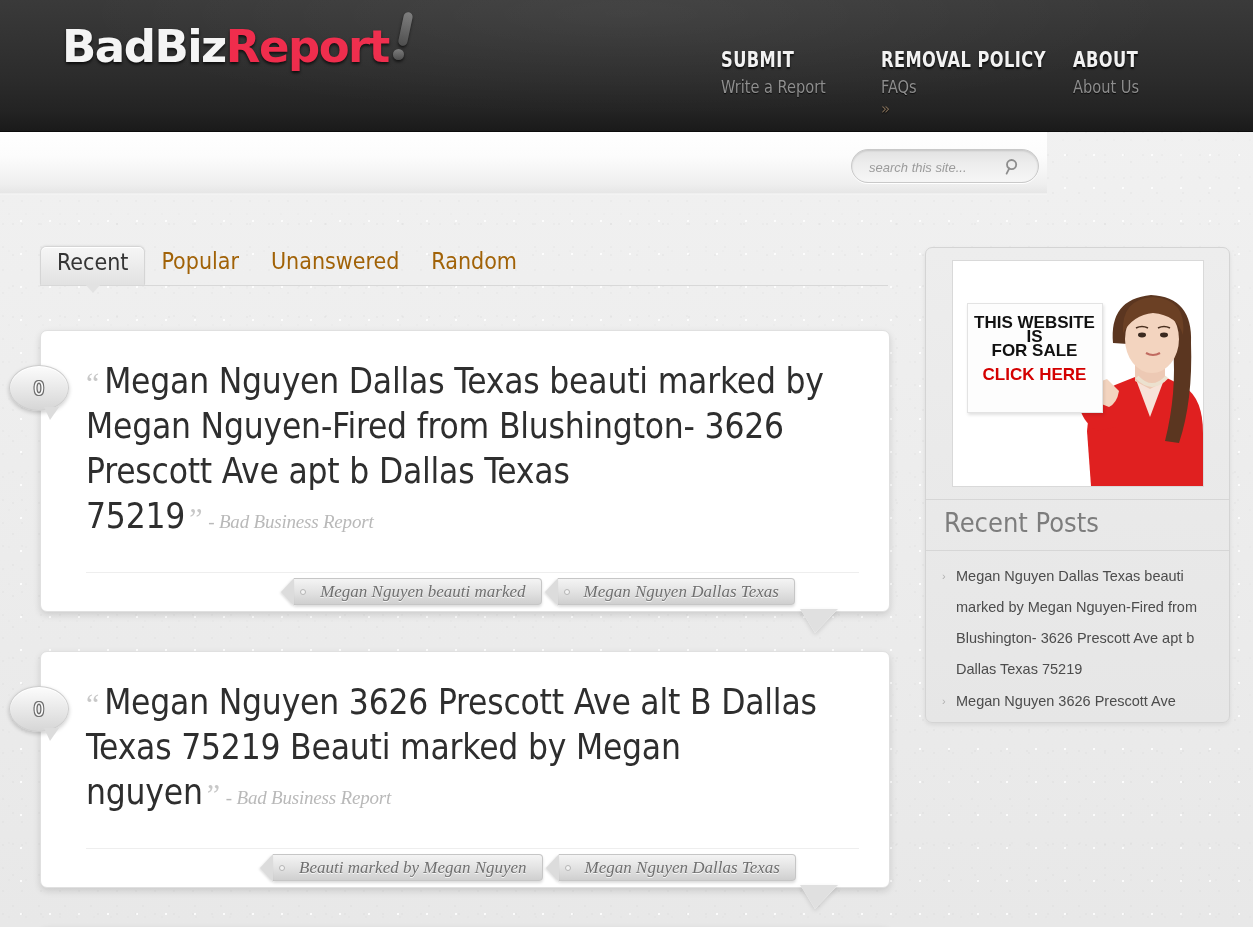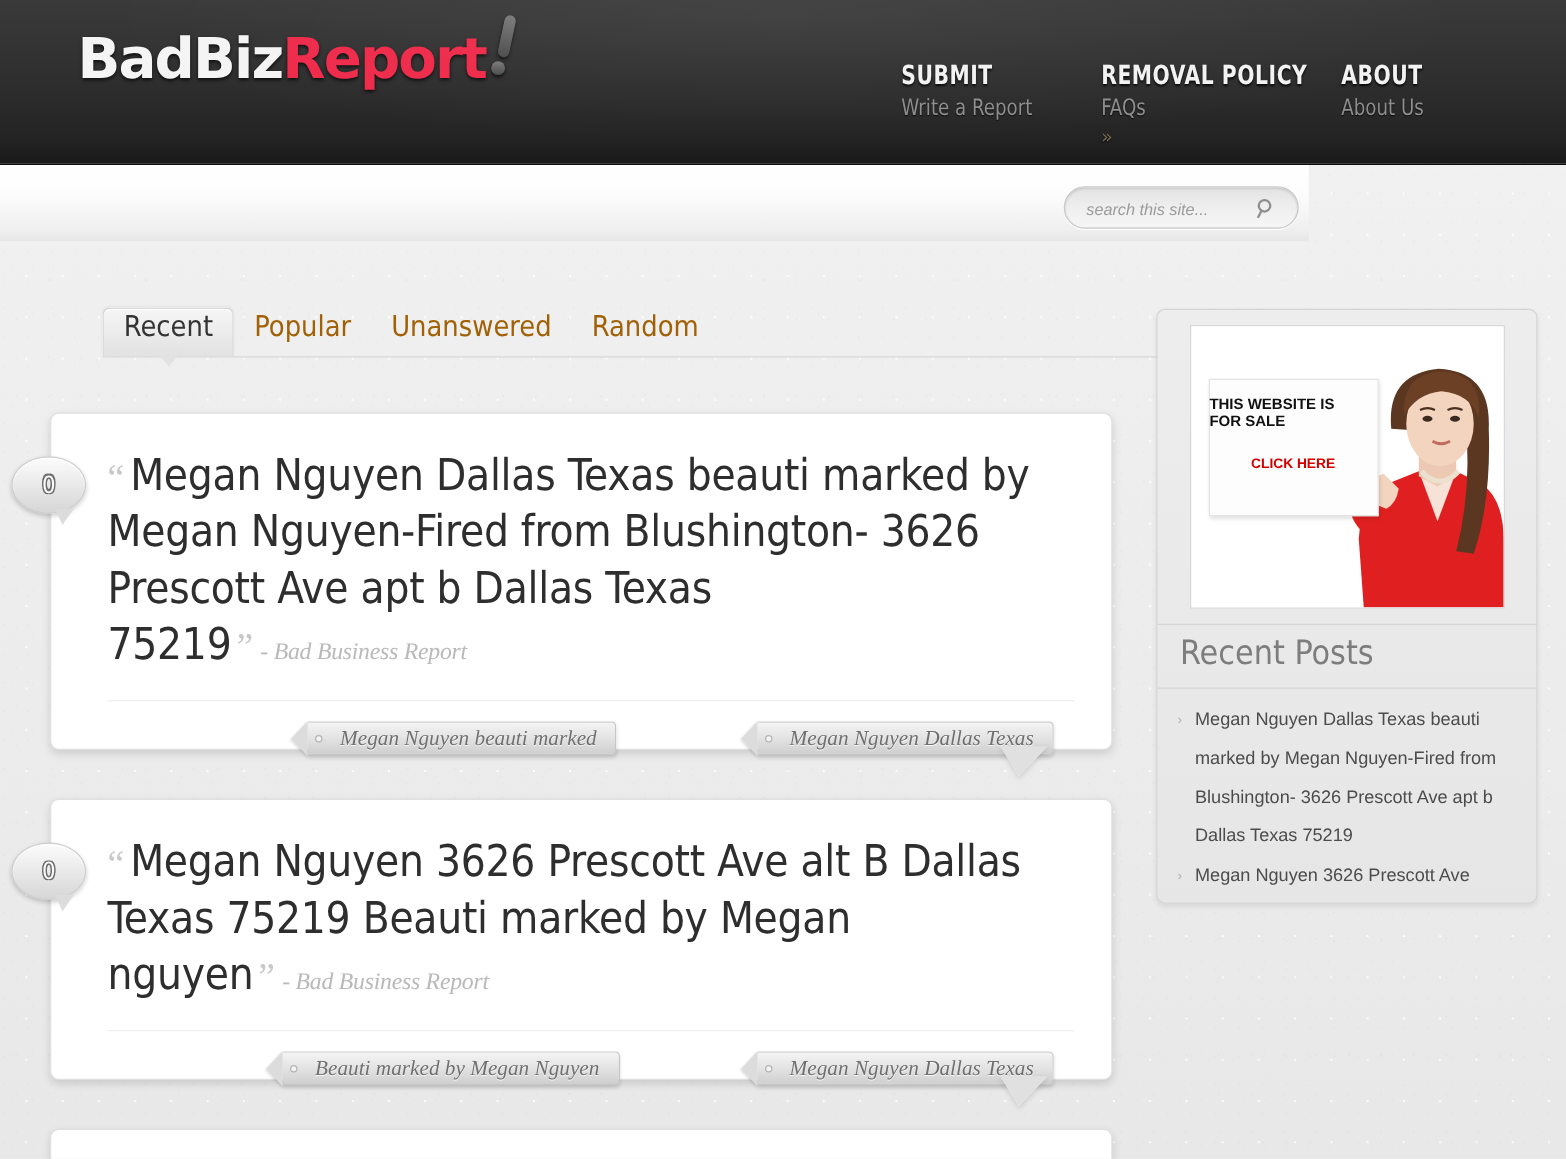--- a/index.html
+++ b/index.html
@@ -132,21 +132,21 @@
   }
 
   
   .content { position:absolute; top:195px; left:0; width:1253px; height:732px; }
 
   
   .tabs {
     position:absolute; left: 40px; top: 51px;
     width: 848px; height: 40px;
     border-bottom: 1px solid #d8d8d8;
-    display: flex; align-items: center; margin-left: 42px;
+    display: flex; align-items: flex-start;
   }
   .tab {
     font-family: "DejaVu Sans Condensed", "Liberation Sans Narrow", "Liberation Sans", sans-serif;
     font-size: 23px; color: #a16207;
     padding: 0 16px 8px 16px;
     line-height: 30px;
     cursor: pointer;
     position: relative;
     white-space: nowrap;
   }
@@ -239,25 +239,25 @@
     font-family: "Liberation Serif", serif;
     font-style: italic;
     font-size: 19px;
     color: #b9b9b9;
     white-space: nowrap;
     margin-left: 6px;
   }
 
   .tags {
     position: relative;
-    margin-top: 16px;
+    margin-top: 28px;
     height: 29px;
     border-top: 1px solid #eeeeee;
-    padding-top: 16px;
-    display:flex; justify-content: space-between;
+    padding-top: 5px;
+    display:flex; justify-content: center;
     padding-left: 160px;
   }
   .tag {
     position: relative;
     height: 27px;
     margin-right: 16px;
     padding: 0 15px 0 26px;
     background: linear-gradient(to bottom, #f4f4f4 0%, #e3e3e3 50%, #cfcfcf 100%);
     border: 1px solid #c6c6c6;
     border-left: none;
@@ -332,29 +332,30 @@
   }
   .ad-sign {
     position:absolute; left: 14px; top: 42px;
     width: 136px; height: 110px;
     background: #fdfdfd;
     border: 1px solid #e3e3e3;
     box-shadow: 1px 2px 3px rgba(0,0,0,0.12);
   }
   .ad-sign .l1 {
     position:absolute; top: 12px; left: 0; right: 0;
+    text-align:center;
     font-family: "Liberation Sans", sans-serif;
-    font-size: 12px; font-weight: bold; color:#111;
+    font-size: 17px; font-weight: bold; color:#111;
     line-height: 14px;
   }
   .ad-sign .l2 {
     position:absolute; top: 61px; left:0; right:0;
     text-align:center;
     font-family: "Liberation Sans", sans-serif;
-    font-size: 11px; font-weight: bold; color:#d40000;
+    font-size: 17px; font-weight: bold; color:#d40000;
   }
   .ad-person { position:absolute; right: 0; bottom: 0; width: 130px; height: 205px; }
 
   .widget-title {
     font-family: "DejaVu Sans Condensed", "Liberation Sans Narrow", "Liberation Sans", sans-serif;
     font-size: 27px; font-weight: 300;
     color: #7d7d7d;
     line-height: 34px;
     padding: 6px 0 10px 18px;
   }

